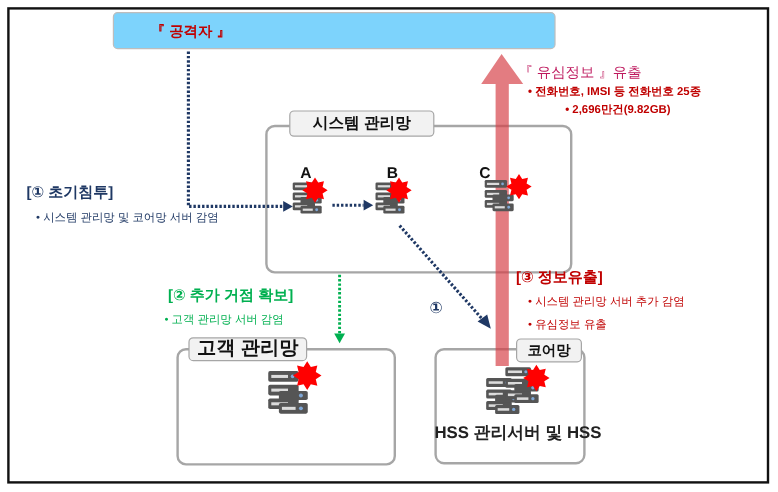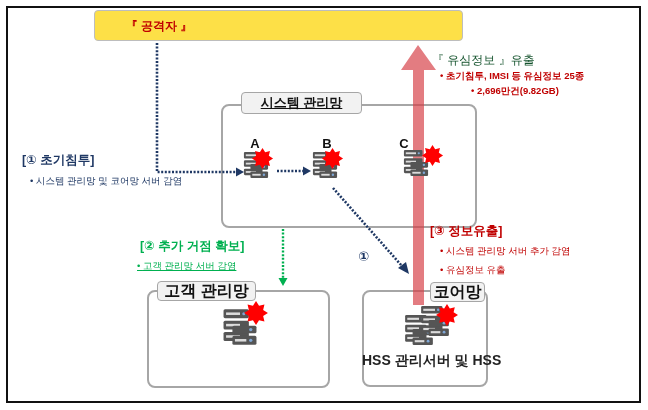--- a/index.html
+++ b/index.html
@@ -1,55 +1,55 @@
 <!DOCTYPE html>
 <html><head>
 <meta charset="utf-8">
 <style>
   html, body { margin:0; padding:0; }
   body { width:648px; height:410px; position:relative; background:#ffffff; overflow:hidden;
          font-family:"Liberation Sans", "DejaVu Sans", sans-serif; }
   .abs { position:absolute; }
   .frame { left:6px; top:6px; width:631px; height:393px; border:2px solid #111; }
-  .topbar { left:94px; top:10px; width:367px; height:29px; background:#fde047; border:1px solid #bdbdbd;
+  .topbar { left:94px; top:10px; width:367px; height:29px; background:#7dd3fc; border:1px solid #bdbdbd;
             border-radius:4px; z-index:1; }
   .topbar span { position:absolute; top:7px; font-size:12px; font-weight:bold; text-align:center; white-space:nowrap; }
   .red { color:#C00000; }
   .navy { color:#1F3864; }
   .green { color:#00B050; }
   .box { border:2px solid #a6a6a6; border-radius:8px; background:#fff; z-index:1; }
   .tab { background:#f2f2f2; border:1px solid #a6a6a6; border-radius:4px; font-weight:bold; color:#111;
          text-align:center; z-index:3; white-space:nowrap; }
   .stage-title { font-size:12.5px; font-weight:bold; white-space:nowrap; z-index:3; }
   .stage-item { font-size:9.5px; white-space:nowrap; z-index:3; }
   .stage-item::before { content:"\2022\00a0"; }
-  .leak-title { font-size:12px; color:#14532d; white-space:nowrap; z-index:3; }
+  .leak-title { font-size:12px; color:#be185d; white-space:nowrap; z-index:3; }
   .leak-item { font-size:9.5px; font-weight:bold; color:#C00000; white-space:nowrap; z-index:3; }
   .leak-item::before { content:"\2022\00a0"; }
   .srv-label { font-size:13px; font-weight:bold; color:#111; z-index:3; width:20px; text-align:center; }
   .caption { font-size:14px; font-weight:bold; color:#222; white-space:nowrap; z-index:3; text-align:center; }
   svg.overlay { position:absolute; left:0; top:0; z-index:2; }
 </style>
 </head>
 <body>
 
 <div class="abs frame"></div>
 
 <div class="abs topbar">
   <span class="red" style="left:22px;width:84px;">『 공격자 』</span>
 </div>
 
 <div class="abs box" style="left:221px;top:104px;width:252px;height:120px;"></div>
-<div class="abs tab" style="left:241px;top:92px;width:119px;height:20px;line-height:20px;font-size:13px;text-decoration:underline;">시스템 관리망</div>
+<div class="abs tab" style="left:241px;top:92px;width:119px;height:20px;line-height:20px;font-size:13px;">시스템 관리망</div>
 
 <div class="abs box" style="left:147px;top:290px;width:179px;height:94px;"></div>
 <div class="abs tab" style="left:157px;top:281px;width:97px;height:18px;line-height:18px;font-size:16px;">고객 관리망</div>
 
 <div class="abs box" style="left:362px;top:290px;width:122px;height:93px;"></div>
-<div class="abs tab" style="left:430px;top:282px;width:53px;height:18px;line-height:18px;font-size:16px;">코어망</div>
+<div class="abs tab" style="left:430px;top:282px;width:53px;height:18px;line-height:18px;font-size:12px;">코어망</div>
 
 <svg class="overlay" width="648" height="410" viewBox="0 0 648 410">
   <defs>
     <symbol id="server" viewBox="0 0 28 30">
       <rect x="1" y="1" width="20" height="7" rx="1.2" fill="#555"></rect>
       <rect x="3" y="3.5" width="11" height="2" fill="#dcdcdc"></rect>
       <rect x="1" y="10" width="20" height="7" rx="1.2" fill="#555"></rect>
       <rect x="3" y="12.5" width="11" height="2" fill="#dcdcdc"></rect>
       <rect x="1" y="19" width="20" height="7" rx="1.2" fill="#555"></rect>
       <rect x="3" y="21.5" width="11" height="2" fill="#dcdcdc"></rect>
@@ -97,24 +97,24 @@
 
   <text x="358" y="261" font-size="13" font-weight="bold" fill="#1F3864" font-family="'DejaVu Sans', sans-serif">①</text>
 </svg>
 
 <div class="abs srv-label" style="left:245px;top:136px;">A</div>
 <div class="abs srv-label" style="left:317px;top:136px;">B</div>
 <div class="abs srv-label" style="left:394px;top:136px;">C</div>
 <div class="abs caption" style="left:362px;top:352px;width:122px;">HSS 관리서버 및 HSS</div>
 
 <div class="abs leak-title" style="left:432px;top:52px;">『 유심정보 』유출</div>
-<div class="abs leak-item" style="left:440px;top:70px;">초기침투, IMSI 등 유심정보 25종</div>
+<div class="abs leak-item" style="left:440px;top:70px;">전화번호, IMSI 등 전화번호 25종</div>
 <div class="abs leak-item" style="left:440px;top:85px;margin-left:31px;">2,696만건(9.82GB)</div>
 
 <div class="abs stage-title navy" style="left:22px;top:152px;">[① 초기침투]</div>
 <div class="abs stage-item navy" style="left:30px;top:175px;">시스템 관리망 및 코어망 서버 감염</div>
 
 <div class="abs stage-title green" style="left:128px;top:238px;padding-left:12px;">[② 추가 거점 확보]</div>
-<div class="abs stage-item green" style="left:137px;top:260px;text-decoration:underline;">고객 관리망 서버 감염</div>
+<div class="abs stage-item green" style="left:137px;top:260px;">고객 관리망 서버 감염</div>
 
 <div class="abs stage-title red" style="left:430px;top:223px;">[③ 정보유출]</div>
 <div class="abs stage-item red" style="left:440px;top:245px;">시스템 관리망 서버 추가 감염</div>
 <div class="abs stage-item red" style="left:440px;top:264px;">유심정보 유출</div>
 
 </body></html>

